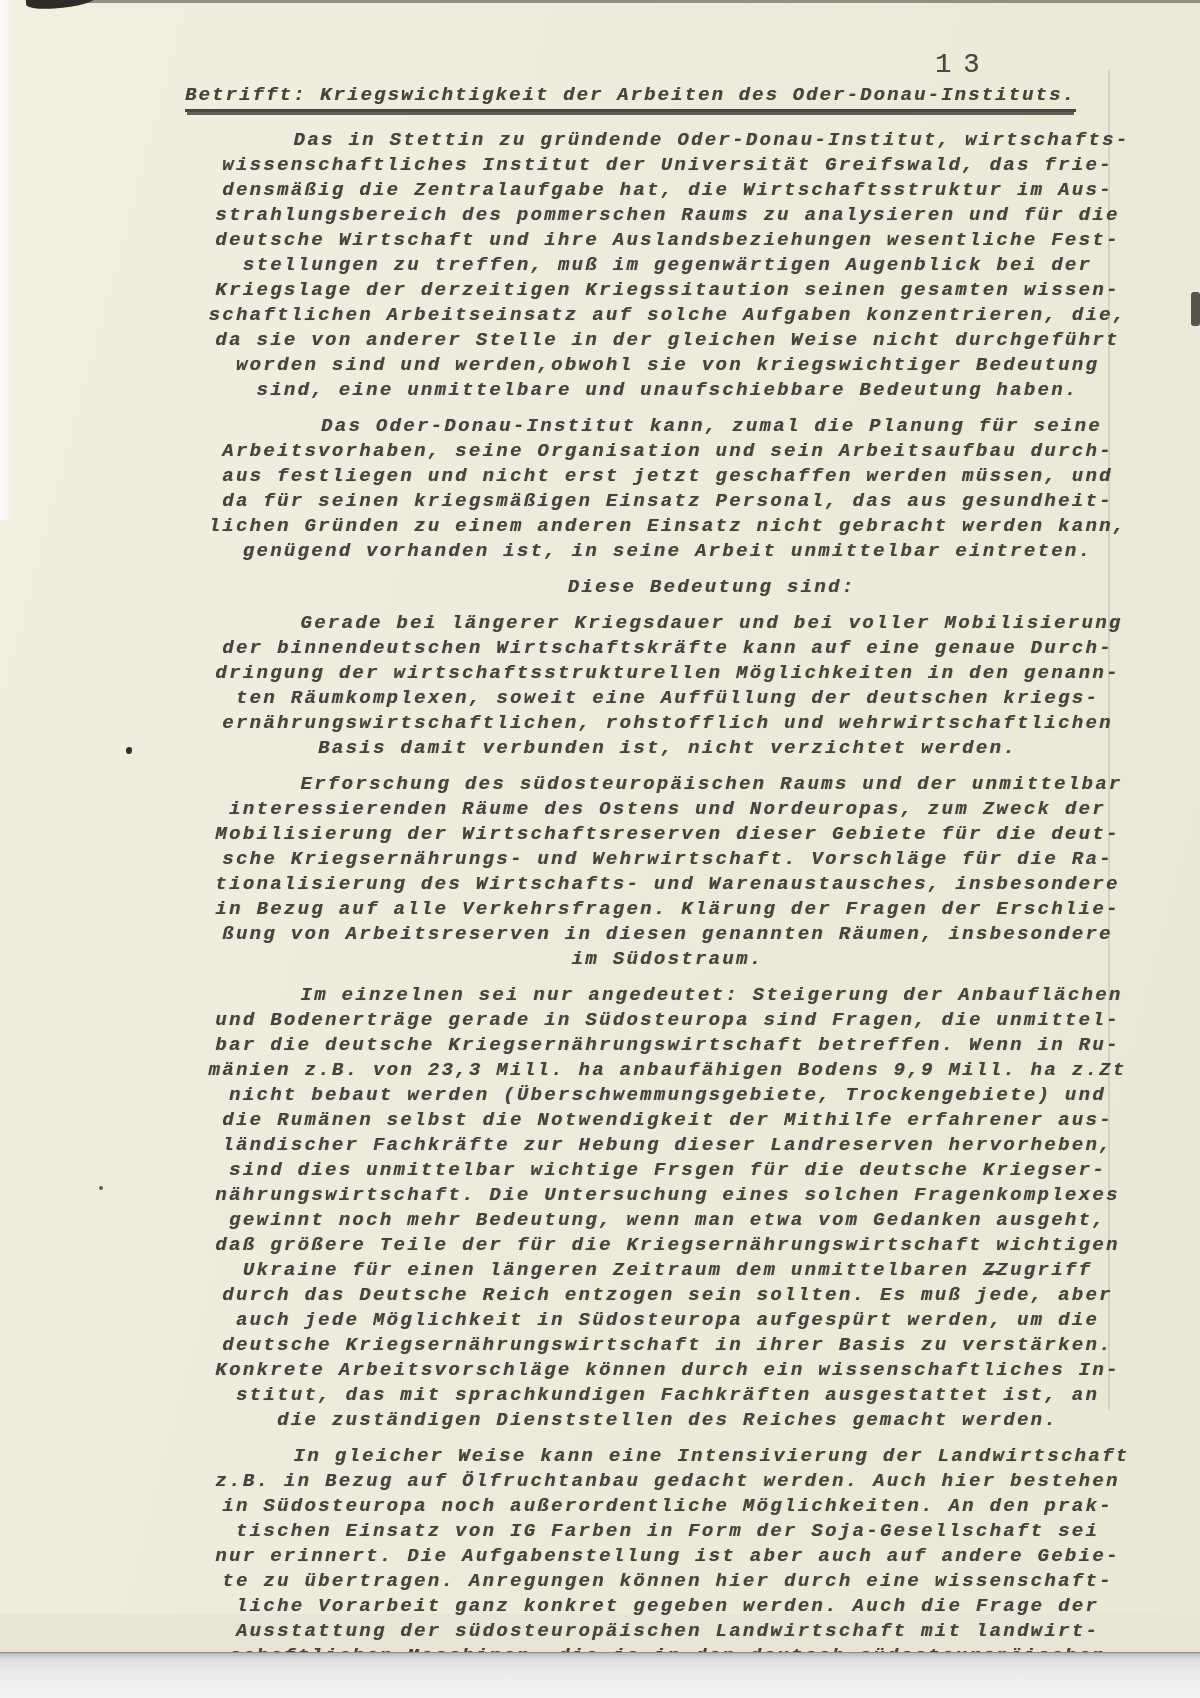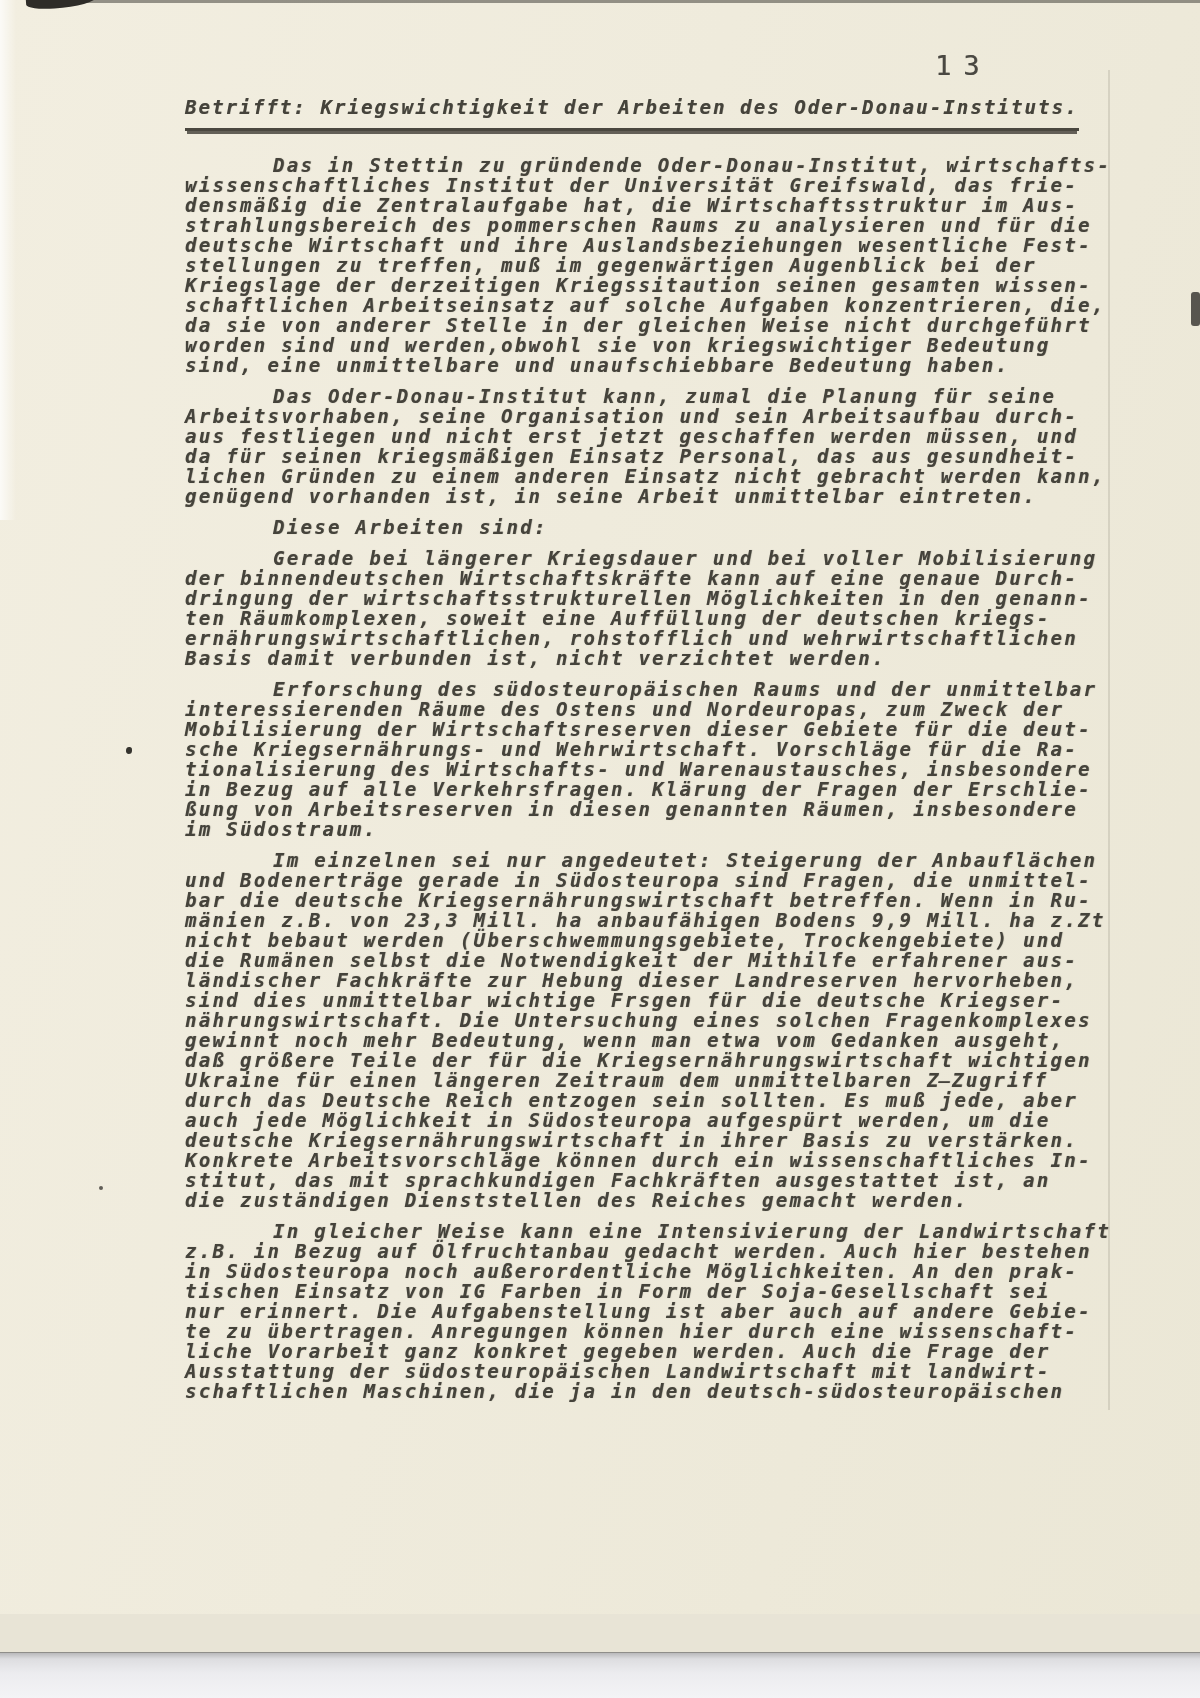--- a/index.html
+++ b/index.html
@@ -6,20 +6,21 @@
   body{
     width:1200px;height:1698px;
     background:#e8e4d6;
     overflow:hidden;
     position:relative;
     font-family:"DejaVu Sans Mono", monospace;
   }
   .paper{
     position:absolute;left:0;top:0;width:1200px;height:1614px;
     background:linear-gradient(105deg,#f2eee0 0%,#efebdc 45%,#ebe7d6 100%);
+    font-family:Liberation Mono, monospace;
   }
   
   .top-hairline{
     position:absolute;left:55px;top:0;width:1145px;height:3px;
     background:rgba(70,68,60,.55);
   }
   .corner-blob{
     position:absolute;left:26px;top:-6px;width:70px;height:14px;
     background:#2e2c28;border-radius:0 0 60% 40%;
     transform:rotate(-4deg);
@@ -49,37 +50,38 @@
     color:#45433b;
   }
   .page-number{
     position:absolute;left:750px;top:-10px;
     font-size:27px;letter-spacing:12px;
     font-style:normal;color:#4a4842;
     text-shadow:0.4px 0.4px 0.6px rgba(60,58,50,.6);
   }
   .subject{
     display:inline-block;
-    margin:36px 0 16px 0;
+    margin:24px 0 16px 0;
     font-style:italic;font-weight:bold;
     font-size:19px;letter-spacing:2.1px;
     white-space:pre;
-    padding-bottom:10px;
+    padding-bottom:3px;
     border-bottom:3px solid #4a473f;
     box-shadow:0 5px 0 -2px rgba(74,71,63,.85);
     text-shadow:0.4px 0.4px 0.6px rgba(60,58,50,.55);
   }
   .para{
-    margin:8px 0 11px 0;
+    margin:0 0 11px 0;
     font-style:italic;font-weight:bold;
     font-size:19px;letter-spacing:2.3px;
-    line-height:20px;
+    line-height:25px;
     white-space:pre;
     text-indent:88px;
     text-shadow:0.4px 0.4px 0.7px rgba(60,58,50,.5);
+    text-align:center;
   }
 </style>
 </head>
 <body>
 
 <div class="paper">
   <div class="top-hairline"></div>
   <div class="corner-blob"></div>
   <div class="left-light-strip"></div>
   <div class="right-crease"></div>
@@ -100,21 +102,21 @@
 schaftlichen Arbeitseinsatz auf solche Aufgaben konzentrieren, die,
 da sie von anderer Stelle in der gleichen Weise nicht durchgeführt
 worden sind und werden,obwohl sie von kriegswichtiger Bedeutung
 sind, eine unmittelbare und unaufschiebbare Bedeutung haben.</p>
     <p class="para">Das Oder-Donau-Institut kann, zumal die Planung für seine
 Arbeitsvorhaben, seine Organisation und sein Arbeitsaufbau durch-
 aus festliegen und nicht erst jetzt geschaffen werden müssen, und
 da für seinen kriegsmäßigen Einsatz Personal, das aus gesundheit-
 lichen Gründen zu einem anderen Einsatz nicht gebracht werden kann,
 genügend vorhanden ist, in seine Arbeit unmittelbar eintreten.</p>
-    <p class="para">Diese Arbeiten sind:</p>
+    <p class="para">Diese Bedeutung sind:</p>
     <p class="para">Gerade bei längerer Kriegsdauer und bei voller Mobilisierung
 der binnendeutschen Wirtschaftskräfte kann auf eine genaue Durch-
 dringung der wirtschaftsstrukturellen Möglichkeiten in den genann-
 ten Räumkomplexen, soweit eine Auffüllung der deutschen kriegs-
 ernährungswirtschaftlichen, rohstofflich und wehrwirtschaftlichen
 Basis damit verbunden ist, nicht verzichtet werden.</p>
     <p class="para">Erforschung des südosteuropäischen Raums und der unmittelbar
 interessierenden Räume des Ostens und Nordeuropas, zum Zweck der
 Mobilisierung der Wirtschaftsreserven dieser Gebiete für die deut-
 sche Kriegsernährungs- und Wehrwirtschaft. Vorschläge für die Ra-

